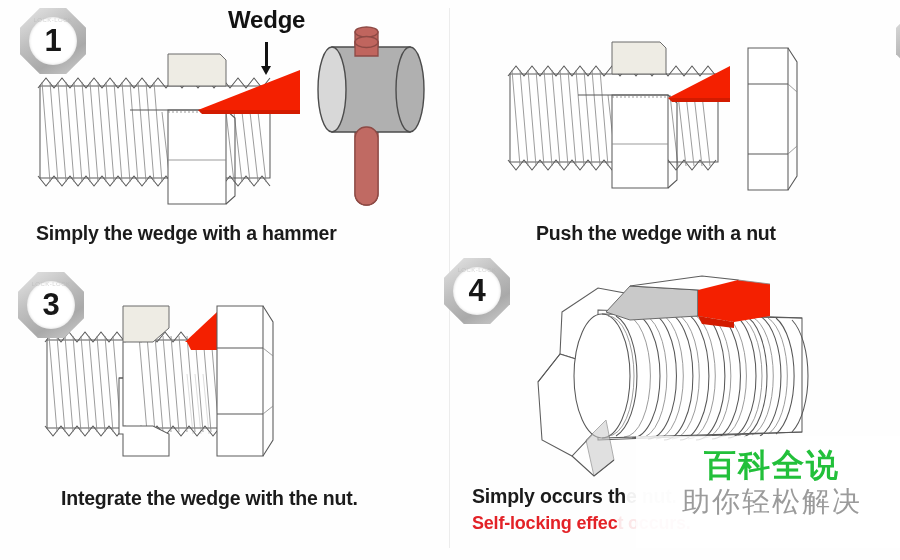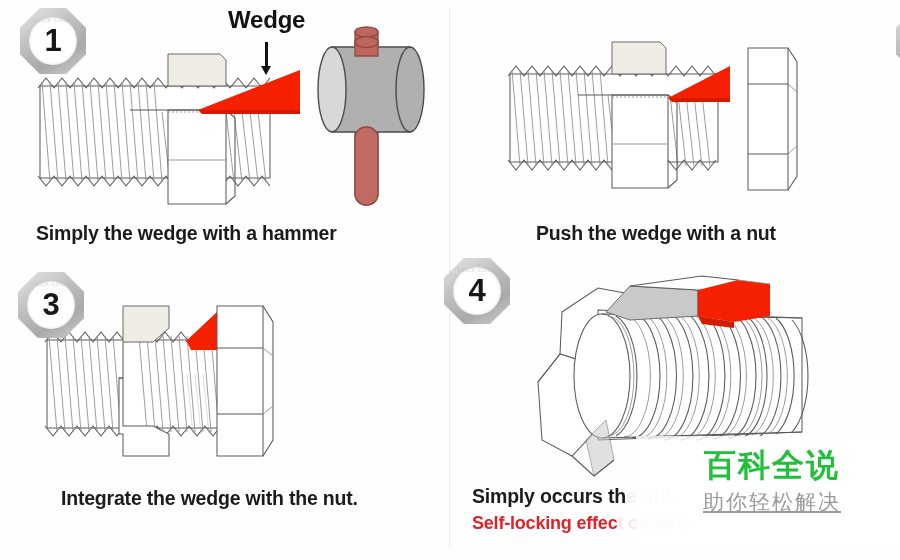--- a/index.html
+++ b/index.html
@@ -114,24 +114,23 @@
     position: absolute; left: 648px; top: 442px;
     width: 248px; text-align: center;
     pointer-events: none;
   }
   #wm-main {
     font-size: 32px; font-weight: 700; color: #22c03a;
     letter-spacing: 2px; line-height: 46px;
     font-family: "DejaVu Sans", sans-serif;
   }
   #wm-sub {
-    font-size: 21px; color: #9b9b9b; letter-spacing: 2px;
+    font-size: 28px; color: #9b9b9b; letter-spacing: 2px;
     line-height: 26px; margin-top: 1px;
     font-family: "DejaVu Sans", sans-serif;
-    text-decoration: underline;
   }
   #wm-shield {
     position: absolute; left: 636px; top: 436px;
     width: 264px; height: 112px;
     background: rgba(255,255,255,.80);
   }
 </style>
 </head>
 <body>
 

